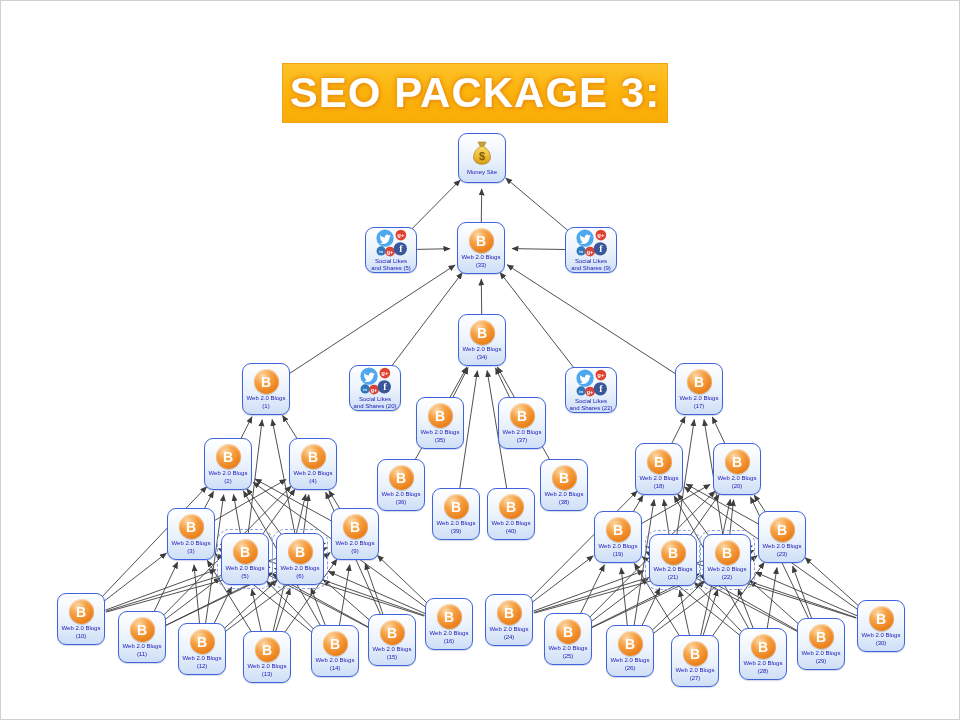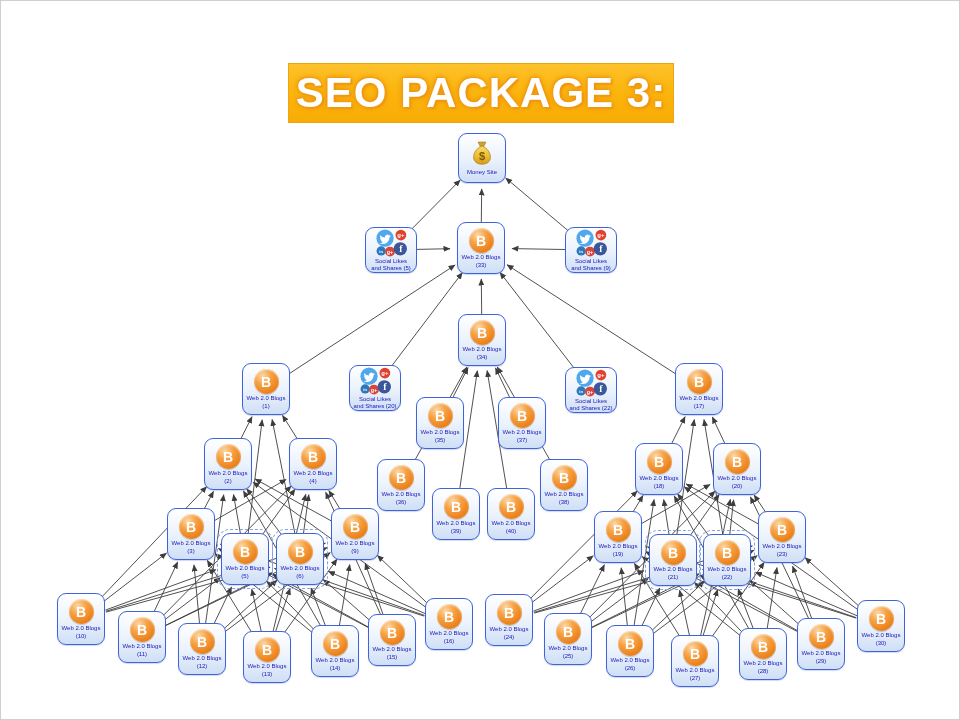--- a/index.html
+++ b/index.html
@@ -1,17 +1,17 @@
 <!DOCTYPE html>
 <html><head>
 <meta charset="utf-8">
 <style>
   html,body{margin:0;padding:0;background:#fff;}
   .slide{position:relative;width:960px;height:720px;background:#fff;border:1px solid #cfcfcf;box-sizing:border-box;overflow:hidden;font-family:"Liberation Sans",sans-serif;}
-  .banner{position:absolute;left:287px;top:62px;width:386px;height:60px;background:linear-gradient(180deg,#fdc22d 0%,#fbb60e 45%,#f9ab06 100%);display:flex;align-items:center;justify-content:center;box-shadow:inset 0 0 0 1px #f0a412;}
+  .banner{position:absolute;left:281px;top:62px;width:386px;height:60px;background:linear-gradient(180deg,#fdc22d 0%,#fbb60e 45%,#f9ab06 100%);display:flex;align-items:center;justify-content:center;box-shadow:inset 0 0 0 1px #f0a412;}
   .banner h1{margin:0;font:700 42px/1 "Liberation Sans",sans-serif;color:#ffffff;letter-spacing:1px;text-shadow:0 0 6px #ef940a,0 0 5px #ef9a14,2px 2px 1px #ef9d14,-1px -1px 1px #f2a51d;}
   #edges{position:absolute;left:0;top:0;z-index:1;}
   #edges line{stroke:#3d3d3d;stroke-width:0.9;}
   .node{position:absolute;box-sizing:border-box;z-index:2;border:1.5px solid #3e63dd;border-radius:9px;background:linear-gradient(180deg,#ffffff 0%,#ecf3fc 50%,#cfdff6 100%);display:flex;flex-direction:column;align-items:center;justify-content:center;gap:1px;box-shadow:0 1px 1px rgba(80,100,160,.25);}
   .node.selected{outline:1px dashed #8aa0dc;outline-offset:3px;}
   .nl{display:block;font:400 6px/6.5px "Liberation Sans",sans-serif;color:#1a1ab8;text-align:center;white-space:nowrap;}
   .blog-icon{width:25px;height:25px;border-radius:50%;background:radial-gradient(circle at 35% 28%,#fbd9a8 0%,#f6a143 35%,#ea7d16 75%,#d2660b 100%);display:flex;align-items:center;justify-content:center;box-shadow:inset 0 1px 2px rgba(255,255,255,.75),0 1px 1px rgba(0,0,0,.18);}
   .blog-b{color:#fff;font:700 14px/14px "Liberation Sans",sans-serif;font-style:normal;}
   .money-icon svg,.social-icon svg{display:block;}
 </style>

